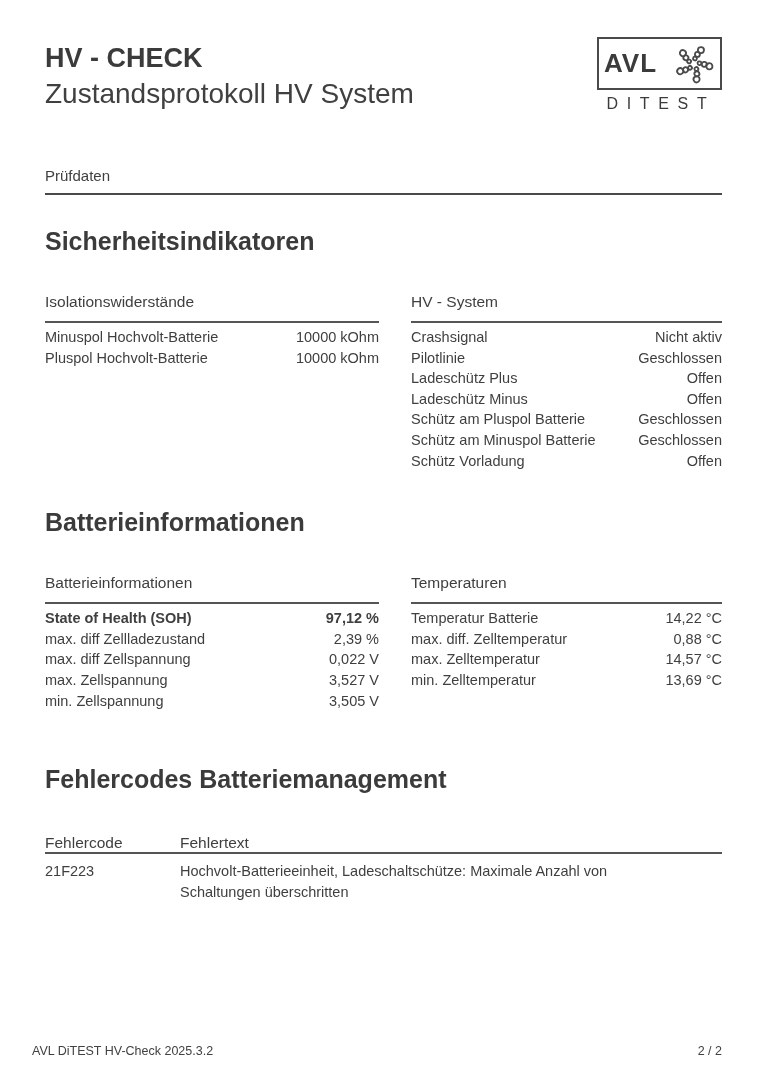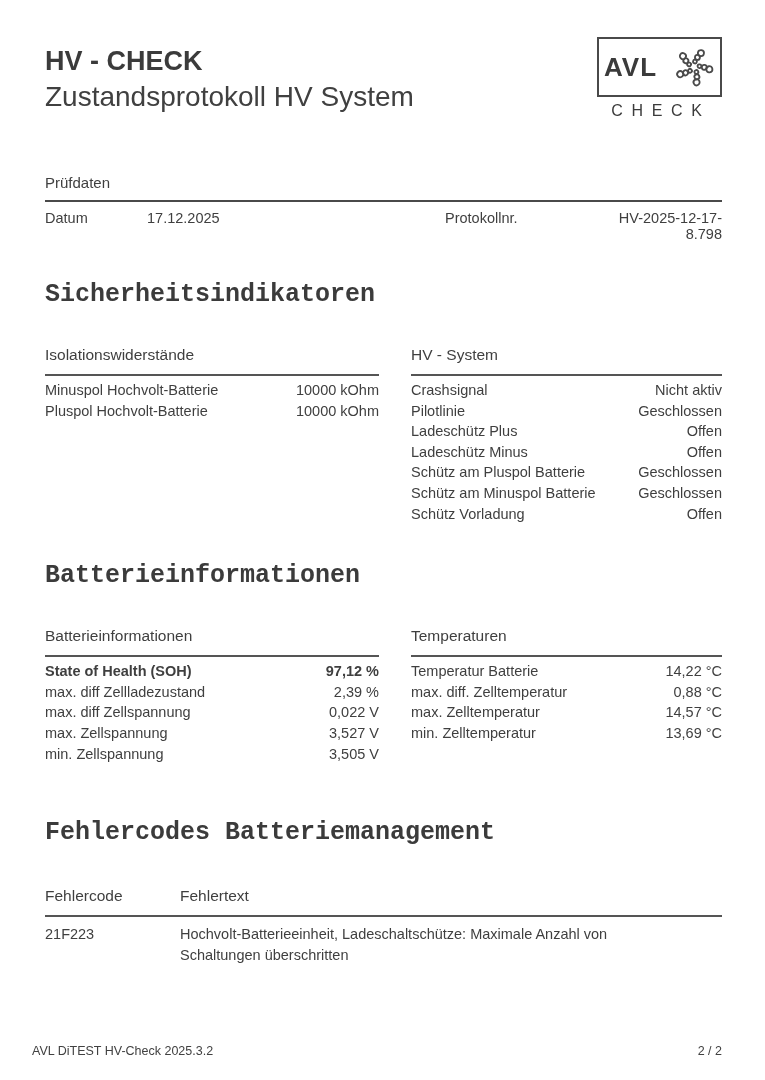--- a/index.html
+++ b/index.html
@@ -11,48 +11,48 @@
     color:var(--c-ink);
     -webkit-font-smoothing:antialiased;
   }
   .page { position:relative; width:765px; height:1080px; padding:0 43px 0 45px; overflow:hidden; }
 
   
   .doc-header { display:flex; justify-content:space-between; align-items:center; padding-top:40px; }
   .doc-title { margin:0; font-size:27px; font-weight:700; line-height:1.12; color:#3b3b3b; }
   .doc-subtitle { font-size:28px; line-height:1.2; margin-top:4px; color:#404040; }
   .logo { margin-top:-3px; text-align:center; }
-  .logo-box { width:125px; height:60px; border:2px solid #4a4a4a; display:flex; align-items:center; justify-content:center; gap:16px; }
+  .logo-box { width:125px; height:53px; border:2px solid #4a4a4a; display:flex; align-items:center; justify-content:center; gap:16px; }
   .logo-avl { font-size:26px; font-weight:700; letter-spacing:1px; color:#3b3b3b; }
   .pinwheel { display:block; }
   .logo-sub { margin-top:5px; font-size:16px; letter-spacing:0.54em; text-indent:0.18em; color:#3b3b3b; white-space:nowrap; }
 
   
   .pruefdaten { margin-top:54px; }
   .kicker { font-size:15px; }
   .rule-dark { border:0; border-top:2px solid var(--c-line); margin-top:9px; }
   .meta-row { display:grid; grid-template-columns:102px 298px 166px 1fr; font-size:14.5px; padding:8px 0 6px; }
   .meta-value.right { text-align:right; }
 
   
-  .section-heading { margin:0; font-size:25px; font-weight:700; color:#3b3b3b;font-family:Liberation Mono, monospace; }
+  .section-heading { margin:0; font-size:25px; font-weight:700; color:#3b3b3b; }
   .section--safety { margin-top:32px; }
   .section--battery { margin-top:37px; }
   .section--faults { margin-top:54px; }
 
   .two-col { display:grid; grid-template-columns:334px 1fr; column-gap:32px; margin-top:37px; }
   .subhead { font-size:15.5px; padding-bottom:10px; border-bottom:2px solid var(--c-line-soft); }
   .rows { padding-top:4px; }
   .row { display:flex; justify-content:space-between; font-size:14.5px; line-height:20.6px; }
   .row .row-label { padding-right:8px; }
   .row.em { font-weight:700; }
 
   
   .fault-table { margin-top:40px; }
-  .fault-head { display:grid; grid-template-columns:135px 1fr; font-size:15.5px; padding-bottom:10px; border-bottom:2px solid var(--c-line-soft); }
+  .fault-head { display:grid; grid-template-columns:135px 1fr; font-size:15.5px; border-bottom:2px solid var(--c-line-soft); }
   .fault-row { display:grid; grid-template-columns:135px 1fr; font-size:14.5px; line-height:21px; padding-top:7px; }
   .fault-text { max-width:505px; }
 
   
   .doc-footer { position:absolute; left:32px; right:43px; bottom:22px; display:flex; justify-content:space-between; font-size:12.5px; color:#414141; }
 </style>
 </head>
 <body>
 
 <div class="page">
@@ -88,33 +88,27 @@
                 <circle cx="26.6" cy="6.4" r="3.2"></circle>
             </g>
             <g transform="rotate(298 22 22)">
               <circle cx="22" cy="16.2" r="2.0"></circle>
                 <circle cx="23.8" cy="11.4" r="2.6"></circle>
                 <circle cx="26.6" cy="6.4" r="3.2"></circle>
             </g>
           </g>
         </svg>
       </div>
-      <div class="logo-sub">CHECK</div>
+      <div class="logo-sub">DITEST</div>
     </div>
   </header>
 
   <section class="pruefdaten">
     <div class="kicker">Prüfdaten</div>
     <div class="rule-dark"></div>
-    <div class="meta-row">
-      <span class="meta-label">Datum</span>
-      <span class="meta-value">17.12.2025</span>
-      <span class="meta-label">Protokollnr.</span>
-      <span class="meta-value right">HV-2025-12-17-8.798</span>
-    </div>
   </section>
 
   <section class="section--safety">
     <h2 class="section-heading">Sicherheitsindikatoren</h2>
     <div class="two-col">
       <div class="subtable">
         <div class="subhead">Isolationswiderstände</div>
         <div class="rows">
 
             <div class="row">

